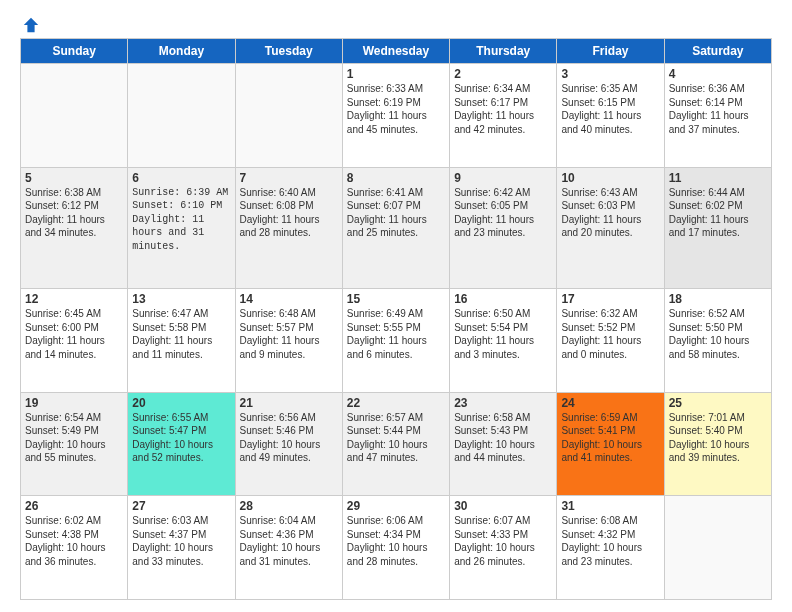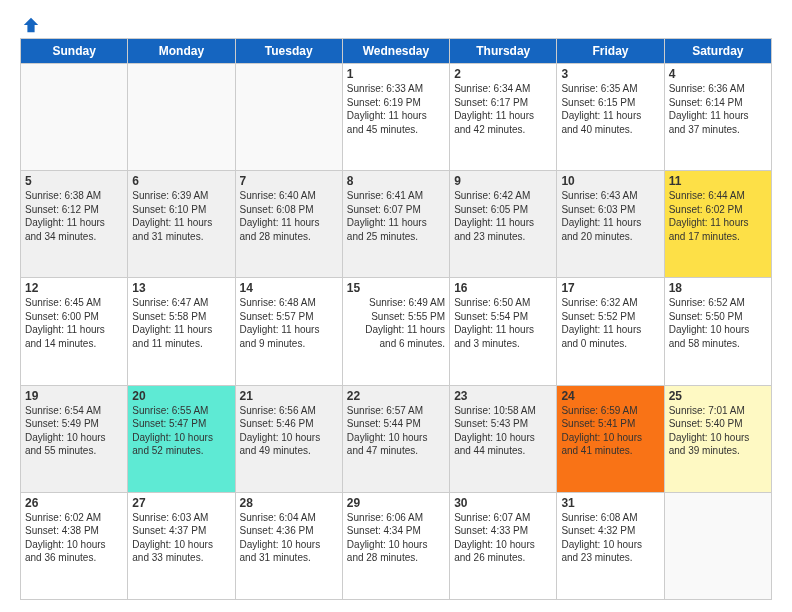--- a/index.html
+++ b/index.html
@@ -165,21 +165,21 @@
         </tr>
         <tr>
           <td style="background: rgb(240, 240, 240);">
             <span class="day-number">5</span>
             <div class="day-info" style="white-space: pre-line;">Sunrise: 6:38 AM
 Sunset: 6:12 PM
 Daylight: 11 hours and 34 minutes.</div>
           </td>
           <td style="background: rgb(240, 240, 240);">
             <span class="day-number">6</span>
-            <div class="day-info" style="white-space: pre-line;">Sunrise: 6:39 AM
+            <div class="day-info" style="white-space: pre-line; font-family: Liberation Mono, monospace;">Sunrise: 6:39 AM
 Sunset: 6:10 PM
 Daylight: 11 hours and 31 minutes.</div>
           </td>
           <td style="background: rgb(240, 240, 240);">
             <span class="day-number">7</span>
             <div class="day-info" style="white-space: pre-line;">Sunrise: 6:40 AM
 Sunset: 6:08 PM
 Daylight: 11 hours and 28 minutes.</div>
           </td>
           <td style="background: rgb(240, 240, 240);">
@@ -193,21 +193,21 @@
             <div class="day-info" style="white-space: pre-line;">Sunrise: 6:42 AM
 Sunset: 6:05 PM
 Daylight: 11 hours and 23 minutes.</div>
           </td>
           <td style="background: rgb(240, 240, 240);">
             <span class="day-number">10</span>
             <div class="day-info" style="white-space: pre-line;">Sunrise: 6:43 AM
 Sunset: 6:03 PM
 Daylight: 11 hours and 20 minutes.</div>
           </td>
-          <td style="background: #fde047;">
+          <td style="background: #e5e5e5;">
             <span class="day-number">11</span>
             <div class="day-info" style="white-space: pre-line;">Sunrise: 6:44 AM
 Sunset: 6:02 PM
 Daylight: 11 hours and 17 minutes.</div>
           </td>
         </tr>
         <tr>
           <td>
             <span class="day-number">12</span>
             <div class="day-info" style="white-space: pre-line;">Sunrise: 6:45 AM
@@ -221,21 +221,21 @@
 Daylight: 11 hours and 11 minutes.</div>
           </td>
           <td>
             <span class="day-number">14</span>
             <div class="day-info" style="white-space: pre-line;">Sunrise: 6:48 AM
 Sunset: 5:57 PM
 Daylight: 11 hours and 9 minutes.</div>
           </td>
           <td>
             <span class="day-number">15</span>
-            <div class="day-info" style="white-space: pre-line; text-align: right;">Sunrise: 6:49 AM
+            <div class="day-info" style="white-space: pre-line;">Sunrise: 6:49 AM
 Sunset: 5:55 PM
 Daylight: 11 hours and 6 minutes.</div>
           </td>
           <td>
             <span class="day-number">16</span>
             <div class="day-info" style="white-space: pre-line;">Sunrise: 6:50 AM
 Sunset: 5:54 PM
 Daylight: 11 hours and 3 minutes.</div>
           </td>
           <td>
@@ -271,21 +271,21 @@
 Daylight: 10 hours and 49 minutes.</div>
           </td>
           <td style="background: rgb(240, 240, 240);">
             <span class="day-number">22</span>
             <div class="day-info" style="white-space: pre-line;">Sunrise: 6:57 AM
 Sunset: 5:44 PM
 Daylight: 10 hours and 47 minutes.</div>
           </td>
           <td style="background: rgb(240, 240, 240);">
             <span class="day-number">23</span>
-            <div class="day-info" style="white-space: pre-line;">Sunrise: 10:58 AM
+            <div class="day-info" style="white-space: pre-line;">Sunrise: 6:58 AM
 Sunset: 5:43 PM
 Daylight: 10 hours and 44 minutes.</div>
           </td>
           <td style="background: #f97316;">
             <span class="day-number">24</span>
             <div class="day-info" style="white-space: pre-line;">Sunrise: 6:59 AM
 Sunset: 5:41 PM
 Daylight: 10 hours and 41 minutes.</div>
           </td>
           <td style="background: #fef9c3;">

